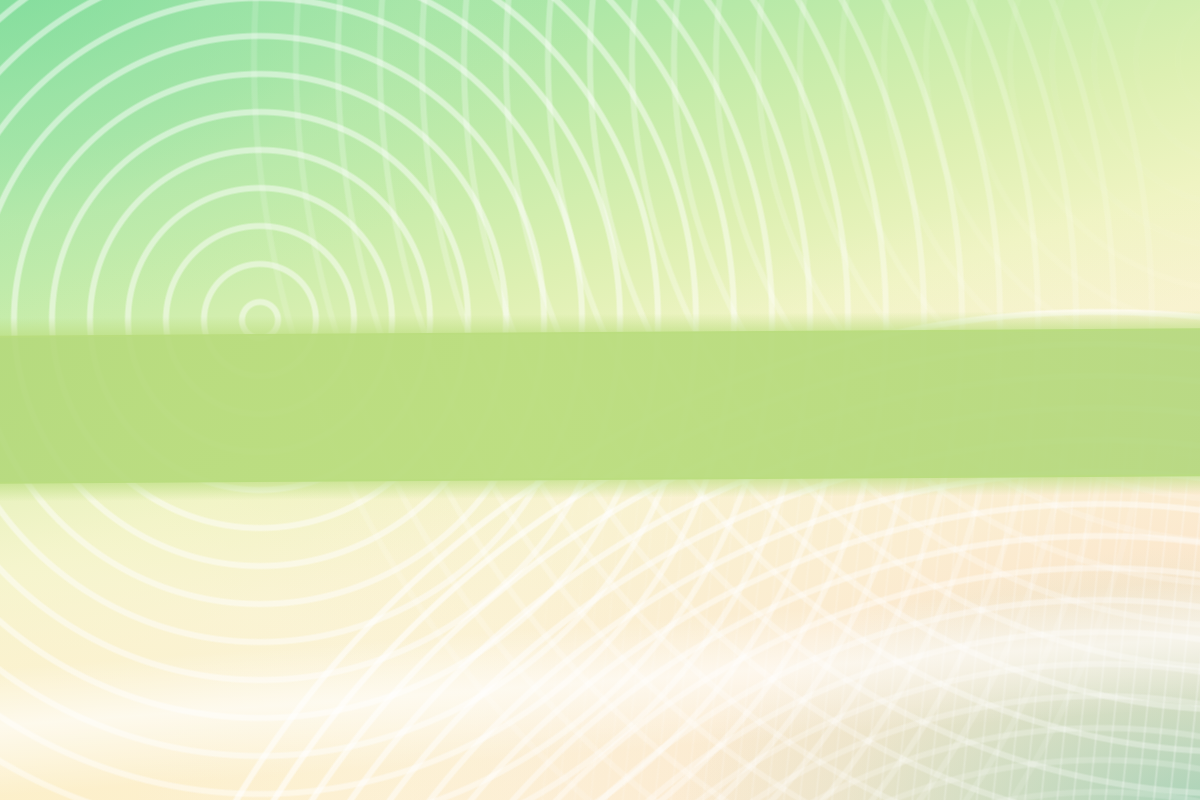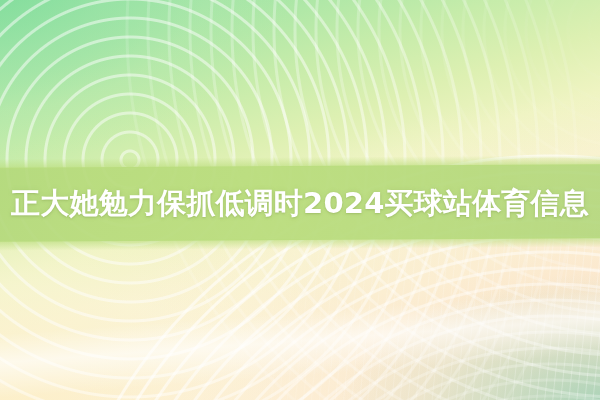--- a/index.html
+++ b/index.html
@@ -270,17 +270,14 @@
   <div class="layer-teal"></div>
 
   <div class="layer-arcs-tl"></div>
   <div class="layer-arcs-tr"></div>
   <div class="layer-arcs-br"></div>
   <div class="layer-ribs"></div>
   <div class="layer-sweep"></div>
 
   <div class="layer-band"></div>
 
-  <div class="headline-wrap">
-    <h1 class="headline">正大她勉力保抓低调时2024买球站体育信息</h1>
-  </div>
 
 </div>
 
 </body></html>

